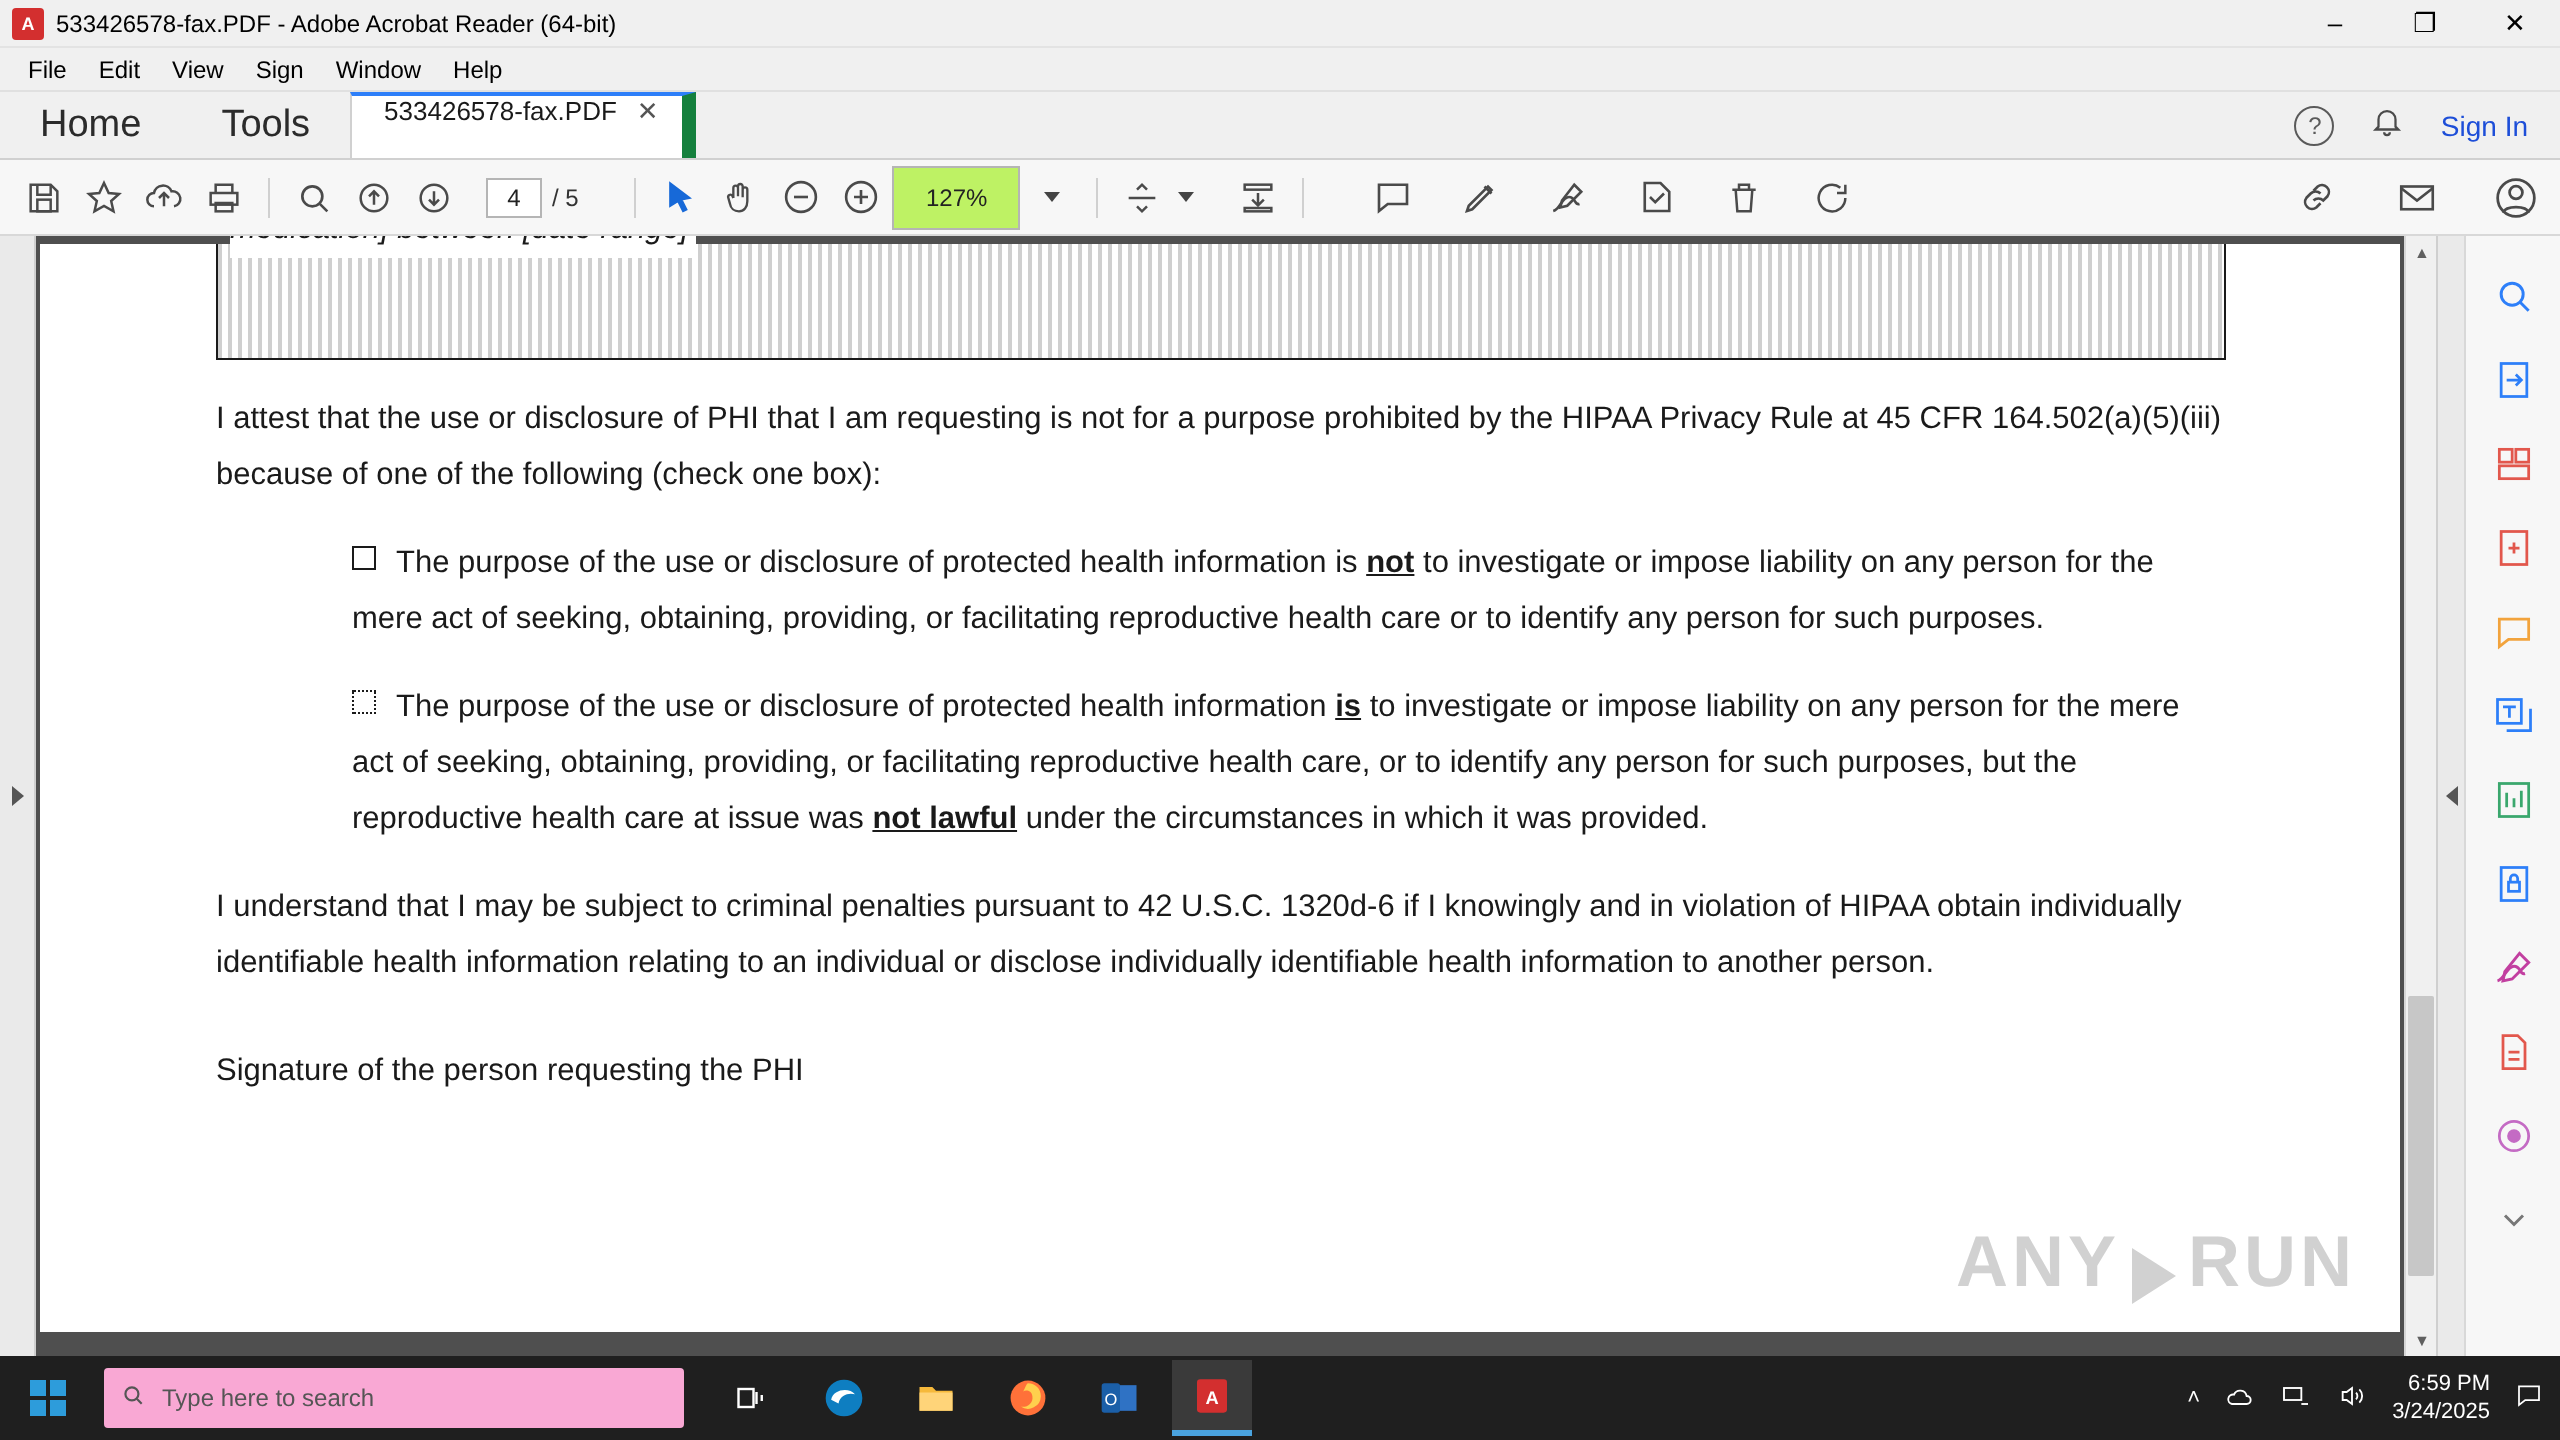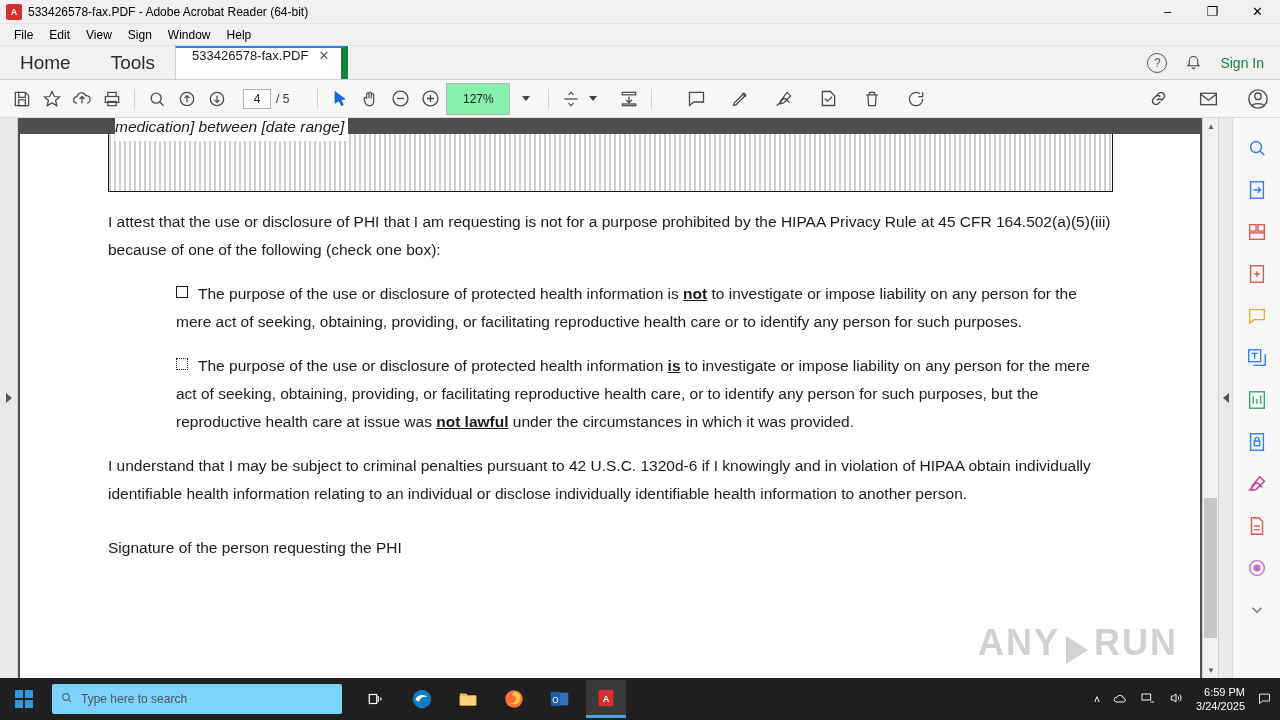--- a/index.html
+++ b/index.html
@@ -59,42 +59,42 @@
     border-top: 2px solid #2d7ff9;
   }
   .doc-tab .close-x { font-size: 13px; color: #555; }
   .tabbar-right { margin-left: auto; display: flex; align-items: center; gap: 18px; padding-right: 16px; }
   .round-icon {
     width: 20px; height: 20px; border-radius: 50%;
     border: 1.5px solid #5a5a5a; color: #5a5a5a;
     display: flex; align-items: center; justify-content: center;
     font-size: 12px;
   }
-  .signin { font-size: 14px; color: #15803d; }
+  .signin { font-size: 14px; color: #1d4ed8; }
 
   
   .toolbar {
     height: 38px; background: #f7f7f7;
     display: flex; align-items: center; gap: 2px;
     padding: 0 8px; border-bottom: 1px solid #d8d8d8;
   }
   .tb-ico {
     width: 28px; height: 28px;
     display: flex; align-items: center; justify-content: center;
     color: #4a4a4a;
   }
   .tb-ico svg { display: block; }
   .tb-sep { width: 1px; height: 20px; background: #d0d0d0; margin: 0 6px; }
   .page-box {
     width: 28px; height: 20px; border: 1px solid #b5b5b5; background: #fff;
     font-size: 12px; text-align: center; line-height: 18px; color: #222;
   }
   .page-total { font-size: 12px; color: #333; margin-left: 5px; }
   .zoom-box {
-    width: 64px; height: 32px; border: 1px solid #b5b5b5; background: #86efac;
+    width: 64px; height: 32px; border: 1px solid #b5b5b5; background: #bef264;
     font-size: 12px; display: flex; align-items: center;
     justify-content: center; color: #222; position: relative;
   }
   .caret { width: 0; height: 0; border-left: 4px solid transparent;
            border-right: 4px solid transparent; border-top: 5px solid #444; }
   .tb-spacer { flex: 1; }
 
   
   .main {
     position: absolute; top: 118px; left: 0;
@@ -109,21 +109,21 @@
     border-top: 5px solid transparent; border-bottom: 5px solid transparent;
     border-left: 6px solid #555; }
   .arrow-left { width: 0; height: 0;
     border-top: 5px solid transparent; border-bottom: 5px solid transparent;
     border-right: 6px solid #555; }
 
   .doc-area {
     position: relative; flex: 1; background: #4f4f4f; overflow: hidden;
   }
   .page {
-    position: absolute; left: 2px; top: 16px; width: 1180px; height: 544px;
+    position: absolute; left: 2px; top: 4px; width: 1180px; height: 544px;
     background: #ffffff;
   }
   .page-content {
     padding: 0 60px; font-family: "Liberation Sans", sans-serif;
     color: #1a1a1a; font-size: 15.5px; line-height: 28px;
   }
   .fieldbox {
     margin: 0 27px 0 28px; border: 1px solid #1a1a1a;
     border-top: none; height: 58px;
     background-image: repeating-linear-gradient(
@@ -193,21 +193,21 @@
   .taskbar {
     position: absolute; left: 0; bottom: 0; width: 1280px; height: 42px;
     background: #1f1f1f; display: flex; align-items: center;
   }
   .start {
     width: 48px; height: 42px; display: flex; align-items: center; justify-content: center;
   }
   .win-logo { display: grid; grid-template-columns: 8px 8px; grid-template-rows: 8px 8px; gap: 2px; }
   .win-logo i { background: #2d9cdb; display: block; }
   .search-box {
-    width: 290px; height: 30px; background: #7dd3fc; border-radius: 2px;
+    width: 290px; height: 30px; background: #f9a8d4; border-radius: 2px;
     display: flex; align-items: center; gap: 8px; padding: 0 8px;
     margin-left: 4px; color: #555; font-size: 12px;
   }
   .tb-apps { display: flex; align-items: center; gap: 6px; margin-left: 14px; }
   .tb-app { width: 40px; height: 38px; display: flex; align-items: center; justify-content: center; }
   .tb-app.active { border-bottom: 3px solid #4aa3df; background: #3a3a3a; }
   .tray { margin-left: auto; display: flex; align-items: center; gap: 12px; padding-right: 8px; color: #fff; font-size: 11px; }
   .clock { line-height: 14px; text-align: right; }
 </style>
 </head>

